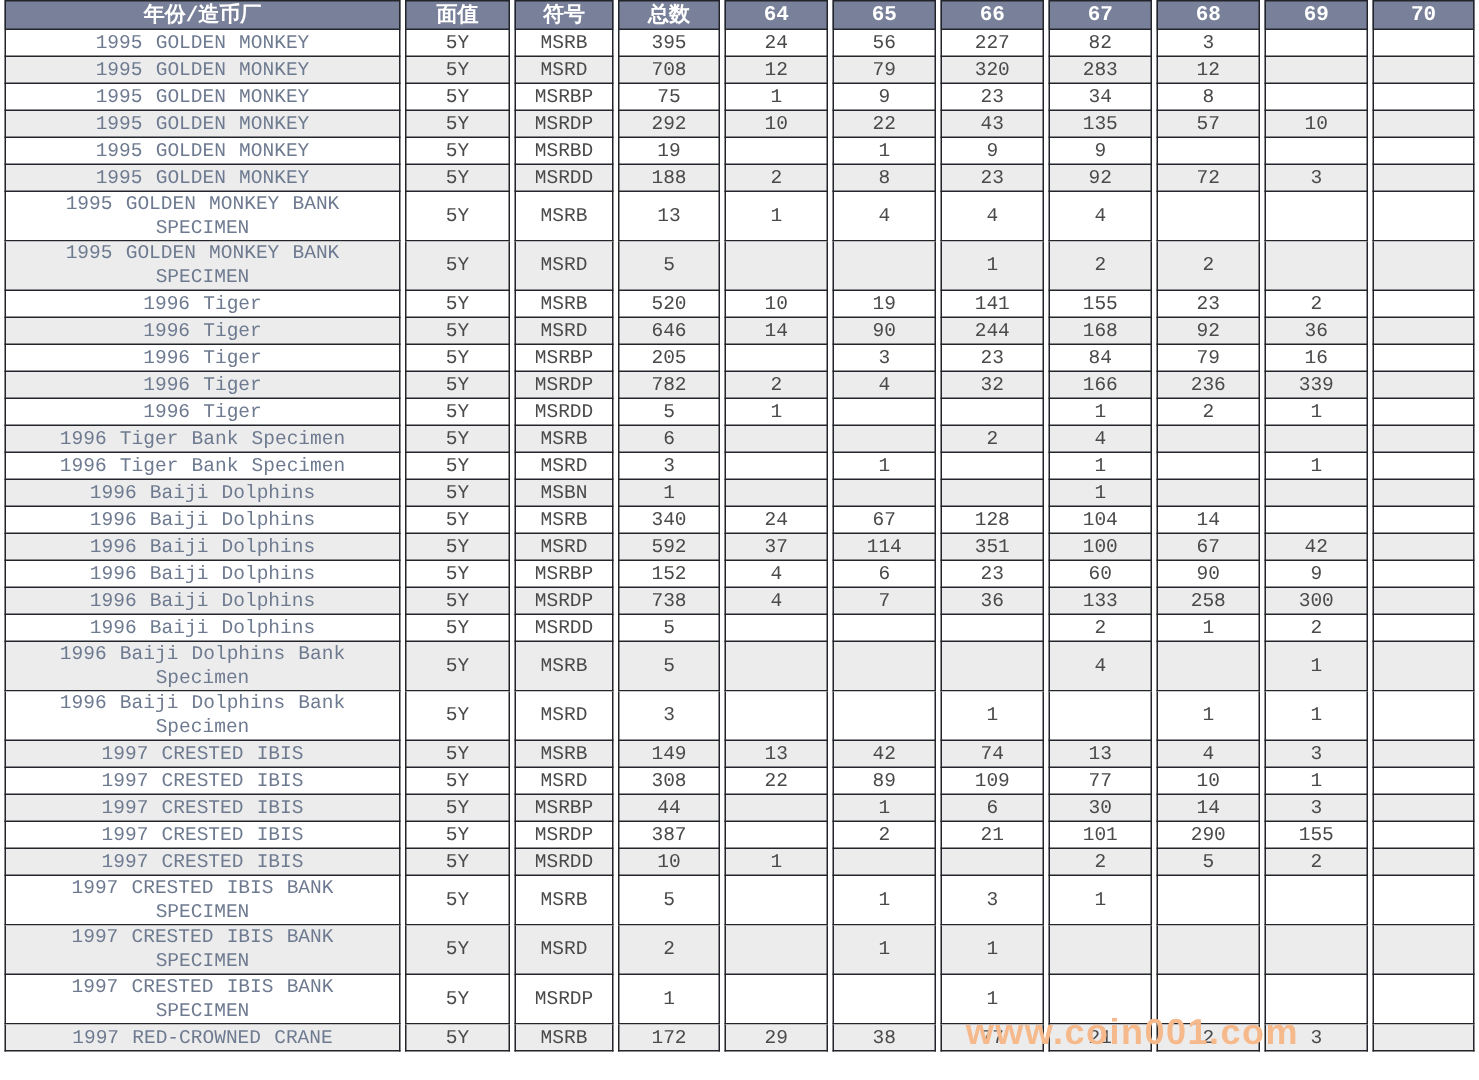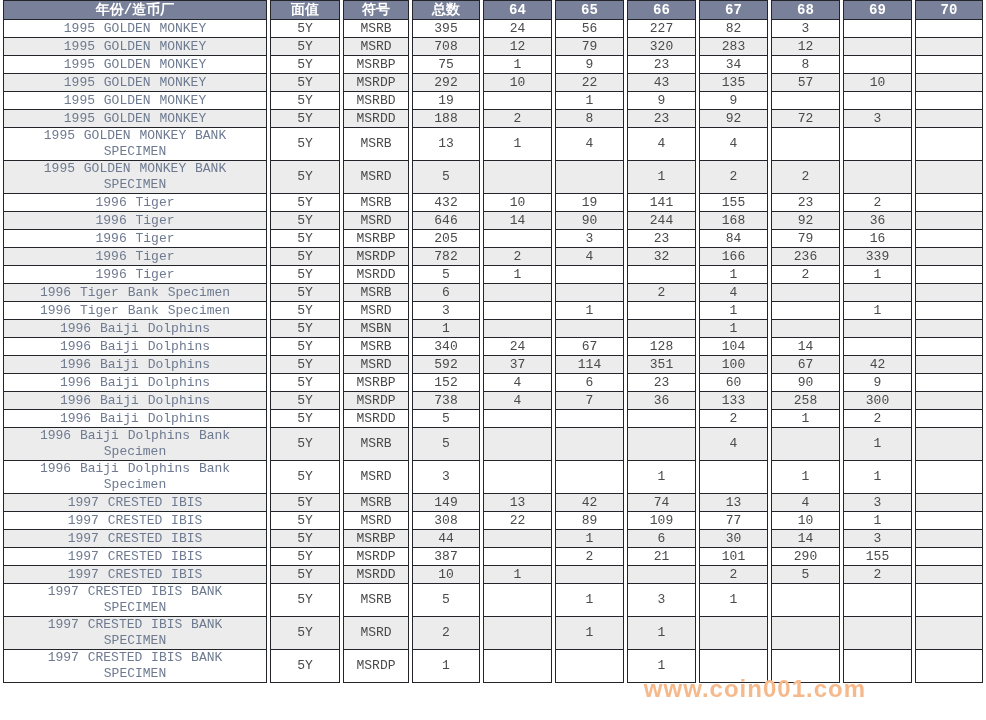--- a/index.html
+++ b/index.html
@@ -202,21 +202,21 @@
           <td>1</td>
           <td>2</td>
           <td>2</td>
           <td></td>
           <td></td>
         </tr>
         <tr class="plain">
           <td class="name">1996 Tiger</td>
           <td>5Y</td>
           <td>MSRB</td>
-          <td>432</td>
+          <td>520</td>
           <td>10</td>
           <td>19</td>
           <td>141</td>
           <td>155</td>
           <td>23</td>
           <td>2</td>
           <td></td>
         </tr>
         <tr class="alt">
           <td class="name">1996 Tiger</td>
@@ -497,17 +497,30 @@
           <td>MSRDP</td>
           <td>1</td>
           <td></td>
           <td></td>
           <td>1</td>
           <td></td>
           <td></td>
           <td></td>
           <td></td>
         </tr>
+        <tr class="alt">
+          <td class="name">1997 RED-CROWNED CRANE</td>
+          <td>5Y</td>
+          <td>MSRB</td>
+          <td>172</td>
+          <td>29</td>
+          <td>38</td>
+          <td>77</td>
+          <td>21</td>
+          <td>2</td>
+          <td>3</td>
+          <td></td>
+        </tr>
       </tbody>
   </table>
 
   <div class="watermark">www.coin001.com</div>
 </div>
 
 </body></html>

